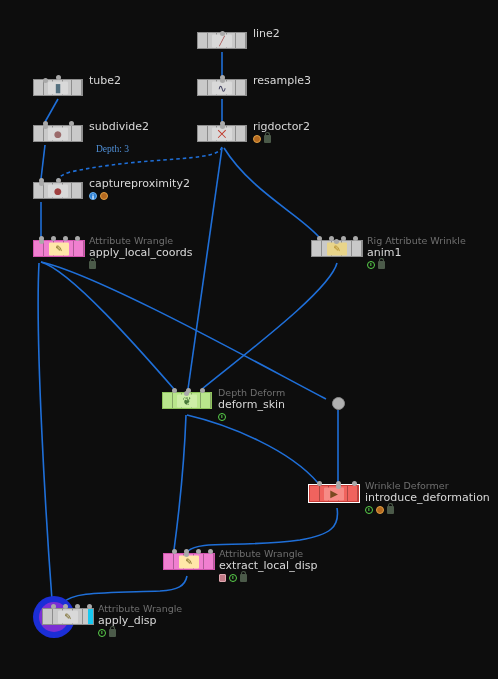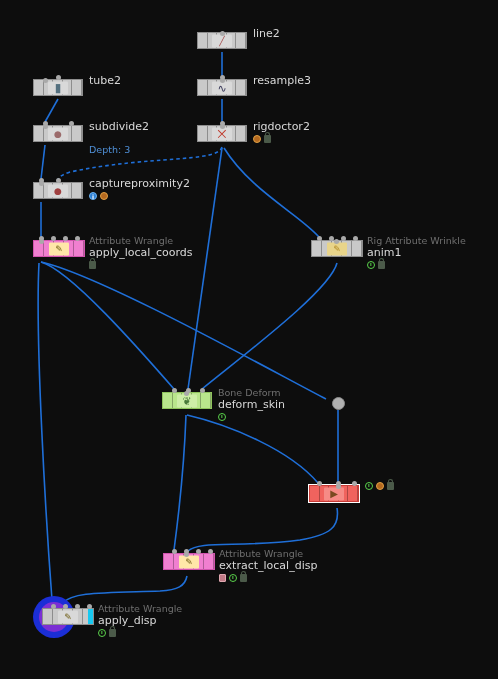--- a/index.html
+++ b/index.html
@@ -203,21 +203,21 @@
       <span class="stripe"></span>
       <span class="stripe"></span>
       <span class="glyph" style="color:#9b6b6b;font-size:9px;">●</span>
     </div>
     <span class="conn in" style="left:10px;"></span>
     <span class="conn in" style="left:36px;"></span>
     <span class="conn out" style="left:10px;"></span>
     <div class="labels">
       <div class="nname">subdivide2</div>
     </div>
-    <div class="param" style="left:56px;top:19px;">Depth: 3</div>
+    <div class="param" style="left:63px;top:19px;font-family:Liberation Serif, serif;">Depth: 3</div>
   </div>
 
   <div class="node c-gray" style="left:33px;top:182px;">
     <div class="body">
       <span class="stripe"></span>
       <span class="stripe"></span>
       <span class="stripe"></span>
       <span class="stripe"></span>
       <span class="stripe"></span>
       <span class="glyph" style="color:#a04040;font-size:9px;">●</span>
@@ -288,21 +288,21 @@
       <span class="stripe"></span>
       <span class="stripe"></span>
       <span class="stripe"></span>
       <span class="glyph" style="color:#4a7a3a;font-size:11px;">❦</span>
     </div>
     <span class="conn in" style="left:10px;"></span>
     <span class="conn in" style="left:24px;"></span>
     <span class="conn in" style="left:38px;"></span>
     <span class="conn out" style="left:22px;"></span>
     <div class="labels">
-      <div class="ntype">Bone Deform</div>
+      <div class="ntype">Depth Deform</div>
       <div class="nname">deform_skin</div>
       <div class="badges">
         <span class="bdg bdg-template"></span>
       </div>
     </div>
   </div>
 
   <div class="dotnode" style="left:332px;top:397px;"></div>
 
   <div class="node c-red selected" style="left:309px;top:485px;">
@@ -312,20 +312,22 @@
       <span class="stripe"></span>
       <span class="stripe"></span>
       <span class="stripe"></span>
       <span class="glyph" style="color:#7a4a20;font-size:10px;">▶</span>
     </div>
     <span class="conn in" style="left:8px;"></span>
     <span class="conn in" style="left:27px;"></span>
     <span class="conn in" style="left:43px;"></span>
     <span class="conn out" style="left:27px;"></span>
     <div class="labels">
+      <div class="ntype">Wrinkle Deformer</div>
+      <div class="nname">introduce_deformation</div>
       <div class="badges">
         <span class="bdg bdg-template"></span>
         <span class="bdg bdg-warn"></span>
         <span class="bdg bdg-lock"></span>
       </div>
     </div>
   </div>
 
   <div class="node c-pink wide" style="left:163px;top:553px;">
     <div class="body">

